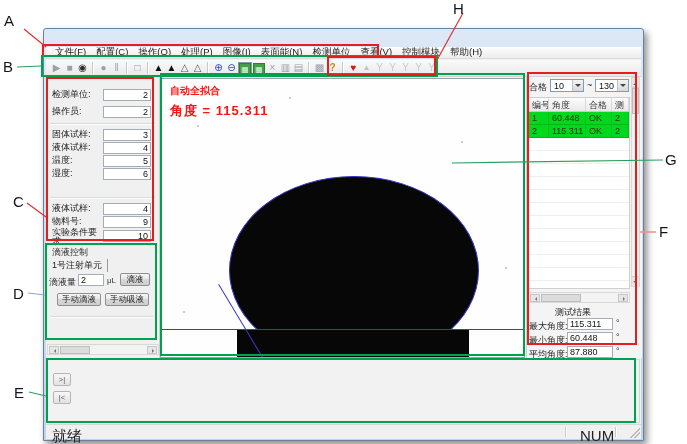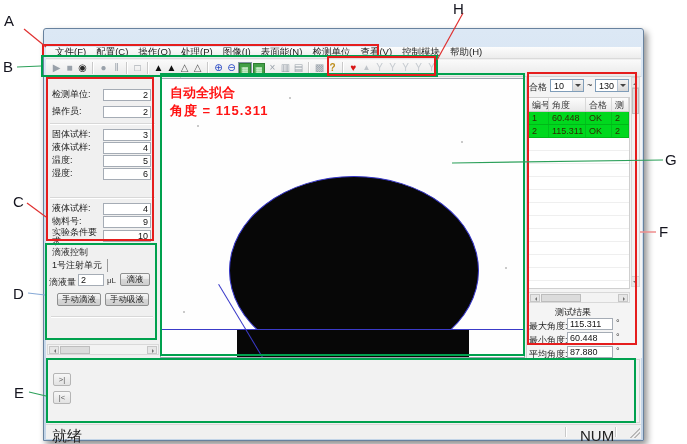--- a/index.html
+++ b/index.html
@@ -34,21 +34,21 @@
        background:linear-gradient(#fafafa,#e9e9e9);border-bottom:1px solid #d2d2d2;
        display:flex;align-items:center;padding-left:4px;box-sizing:border-box;}
   .tbtn{width:13px;height:14px;font-size:10px;line-height:14px;text-align:center;flex:0 0 auto;}
   .tbtn.chip{width:12px;height:11px;line-height:11px;font-size:8px;background:#43a047;
        border:1px solid #2e7d32;box-sizing:border-box;margin:0 1px;}
   .tbtn.chipsel{outline:1px solid #8797a8;}
   .tsep{width:1px;height:12px;background:#c9c9c9;border-right:1px solid #fff;margin:0 3px;flex:0 0 auto;}
 
   
   .leftpanel{position:absolute;left:1px;top:30px;width:112px;height:281px;background:#f0f0f0;
-       border-right:1px solid #d0d0d0;padding-left:21px;}
+       border-right:1px solid #d0d0d0;}
   .fieldrow{position:absolute;left:0;width:112px;height:13px;}
   .flabel{position:absolute;left:5px;top:1px;font-size:9px;color:#222;width:52px;line-height:9px;}
   .fvalue{position:absolute;left:56px;top:0;width:48px;height:12px;background:#fff;
        border:1px solid #a5acb5;box-sizing:border-box;font-size:9px;color:#111;
        text-align:right;padding-right:2px;line-height:10px;}
   .hdiv{position:absolute;left:3px;width:105px;height:1px;background:#d8d8d8;border-bottom:1px solid #fff;}
   .grouptitle{position:absolute;left:5px;font-size:9px;color:#333;}
   .tabitem{position:absolute;left:5px;font-size:9px;color:#222;border-right:1px solid #9a9a9a;padding-right:5px;}
   .sbtn{position:absolute;height:13px;background:linear-gradient(#f6f6f6,#e7e7e7 50%,#d7d7d7 50%,#cecece);
        border:1px solid #8e8f8f;border-radius:2px;box-sizing:border-box;
@@ -56,21 +56,21 @@
   .hscroll{position:absolute;height:11px;background:#f3f3f3;border:1px solid #d9d9d9;box-sizing:border-box;}
   .harrow{position:absolute;top:1px;width:10px;height:8px;background:#e6e6e6;border:1px solid #c6c6c6;box-sizing:border-box;}
   .harrow::after{content:"";position:absolute;left:3px;top:2px;border:2px solid transparent;}
   .harrow.l::after{border-right-color:#707070;left:2px;}
   .harrow.r::after{border-left-color:#707070;left:4px;}
   .hthumb{position:absolute;top:1px;height:8px;background:#dcdcdc;border:1px solid #bdbdbd;box-sizing:border-box;}
 
   
   .imagearea{position:absolute;left:114px;top:31px;width:365px;height:280px;background:#fefefe;
        border:1px solid #9aa3ad;box-sizing:border-box;overflow:hidden;}
-  .fittext{position:absolute;left:9px;top:5px;font-size:13px;font-weight:bold;color:#ff1414;}
+  .fittext{position:absolute;left:9px;top:5px;font-size:10px;font-weight:bold;color:#ff1414;}
   .angletext{position:absolute;left:9px;top:23px;font-size:13px;font-weight:bold;color:#ff1414;letter-spacing:1px;}
   .dropcircle{position:absolute;left:68px;top:97px;width:250px;height:189px;background:#070707;
        border:1px solid #3535c8;border-radius:50%;box-sizing:border-box;}
   .reflection{position:absolute;left:76px;top:250px;width:232px;height:30px;background:#070707;}
   .baseline{position:absolute;left:0;top:250px;width:365px;height:1px;background:#3a3ac8;}
   .tangent{position:absolute;left:58px;top:205px;width:88px;height:1px;background:#3a3ac8;
        transform:rotate(59deg);transform-origin:0 0;}
   .speck{position:absolute;width:2px;height:2px;background:#b9b9b9;border-radius:50%;}
 
   

